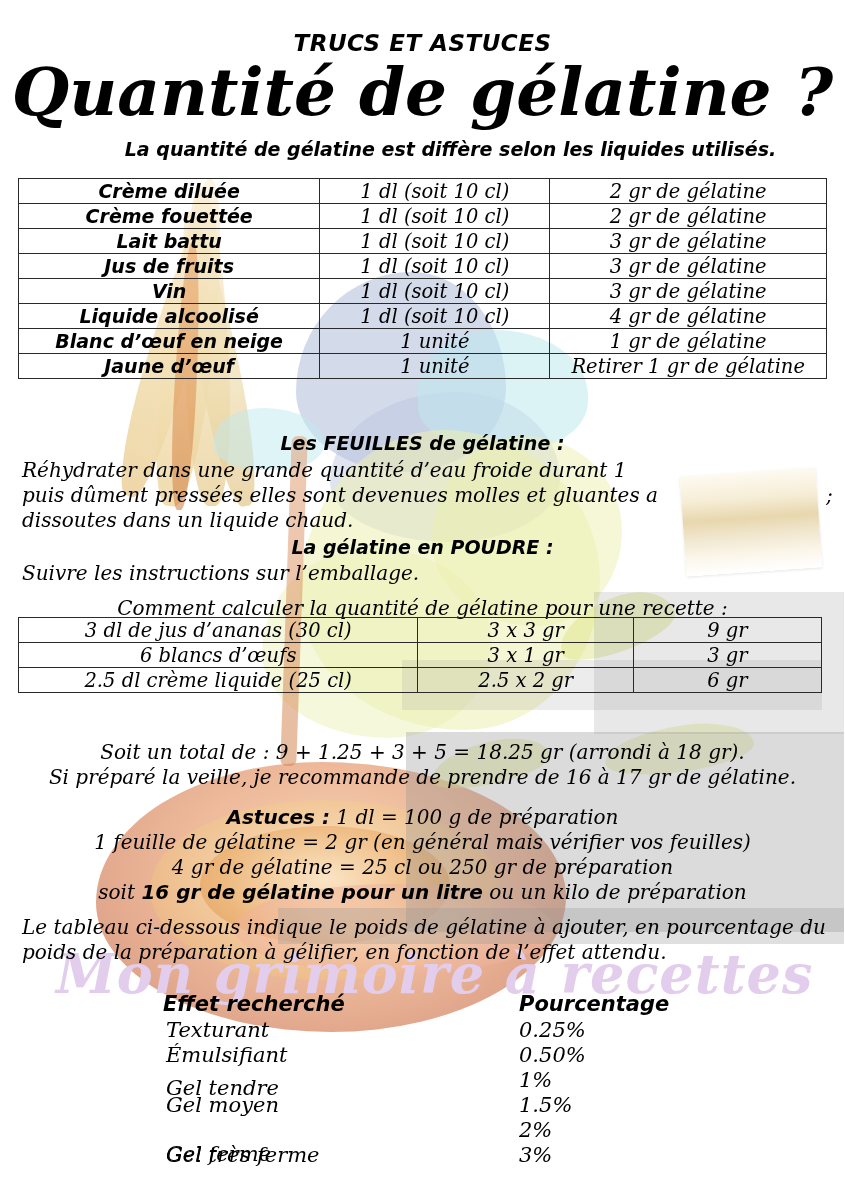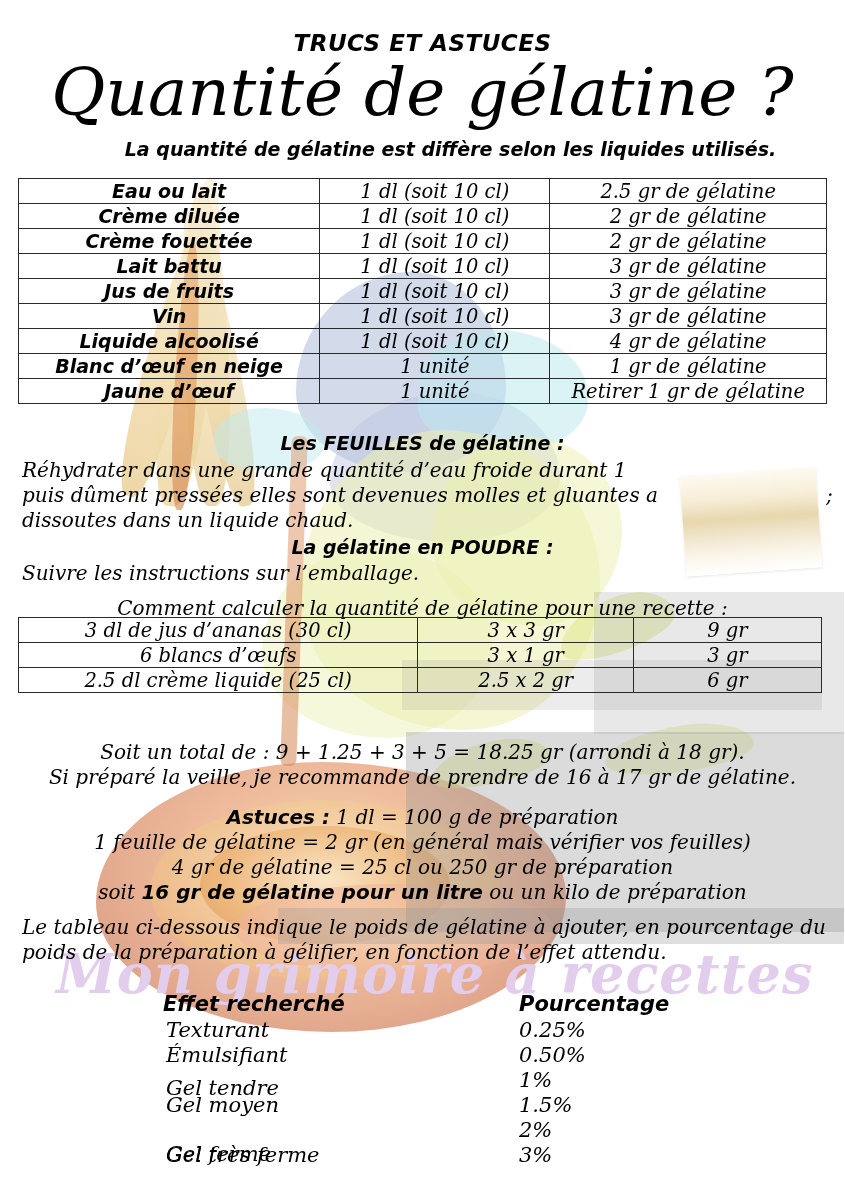--- a/index.html
+++ b/index.html
@@ -92,21 +92,21 @@
     letter-spacing: 0.5px;
     color: #000;
   }
   .title {
     position: absolute;
     left: 0; top: 58px;
     width: 845px;
     text-align: center;
     font-family: "DejaVu Serif", serif;
     font-style: italic;
-    font-weight: normal;
+    font-weight: bold;
     font-size: 66px;
     color: #000;
     line-height: 1.05;
   }
   .subtitle {
     position: absolute;
     left: 0; top: 138px;
     width: 845px;
     text-align: center;
     font-family: "DejaVu Sans", sans-serif;
@@ -301,25 +301,20 @@
 
   <div class="content">
 
     <div class="kicker">TRUCS ET ASTUCES</div>
     <div class="title">Quantité de gélatine ?</div>
     <div class="subtitle">La quantité de gélatine est diffère selon les liquides utilisés.</div>
 
     <table class="grid" id="table1">
       <tbody>
         <tr>
-          <td class="c1">Eau ou lait</td>
-          <td class="c2">1 dl (soit 10 cl)</td>
-          <td class="c3">2.5 gr de gélatine</td>
-        </tr>
-        <tr>
           <td class="c1">Crème diluée</td>
           <td class="c2">1 dl (soit 10 cl)</td>
           <td class="c3">2 gr de gélatine</td>
         </tr>
         <tr>
           <td class="c1">Crème fouettée</td>
           <td class="c2">1 dl (soit 10 cl)</td>
           <td class="c3">2 gr de gélatine</td>
         </tr>
         <tr>

